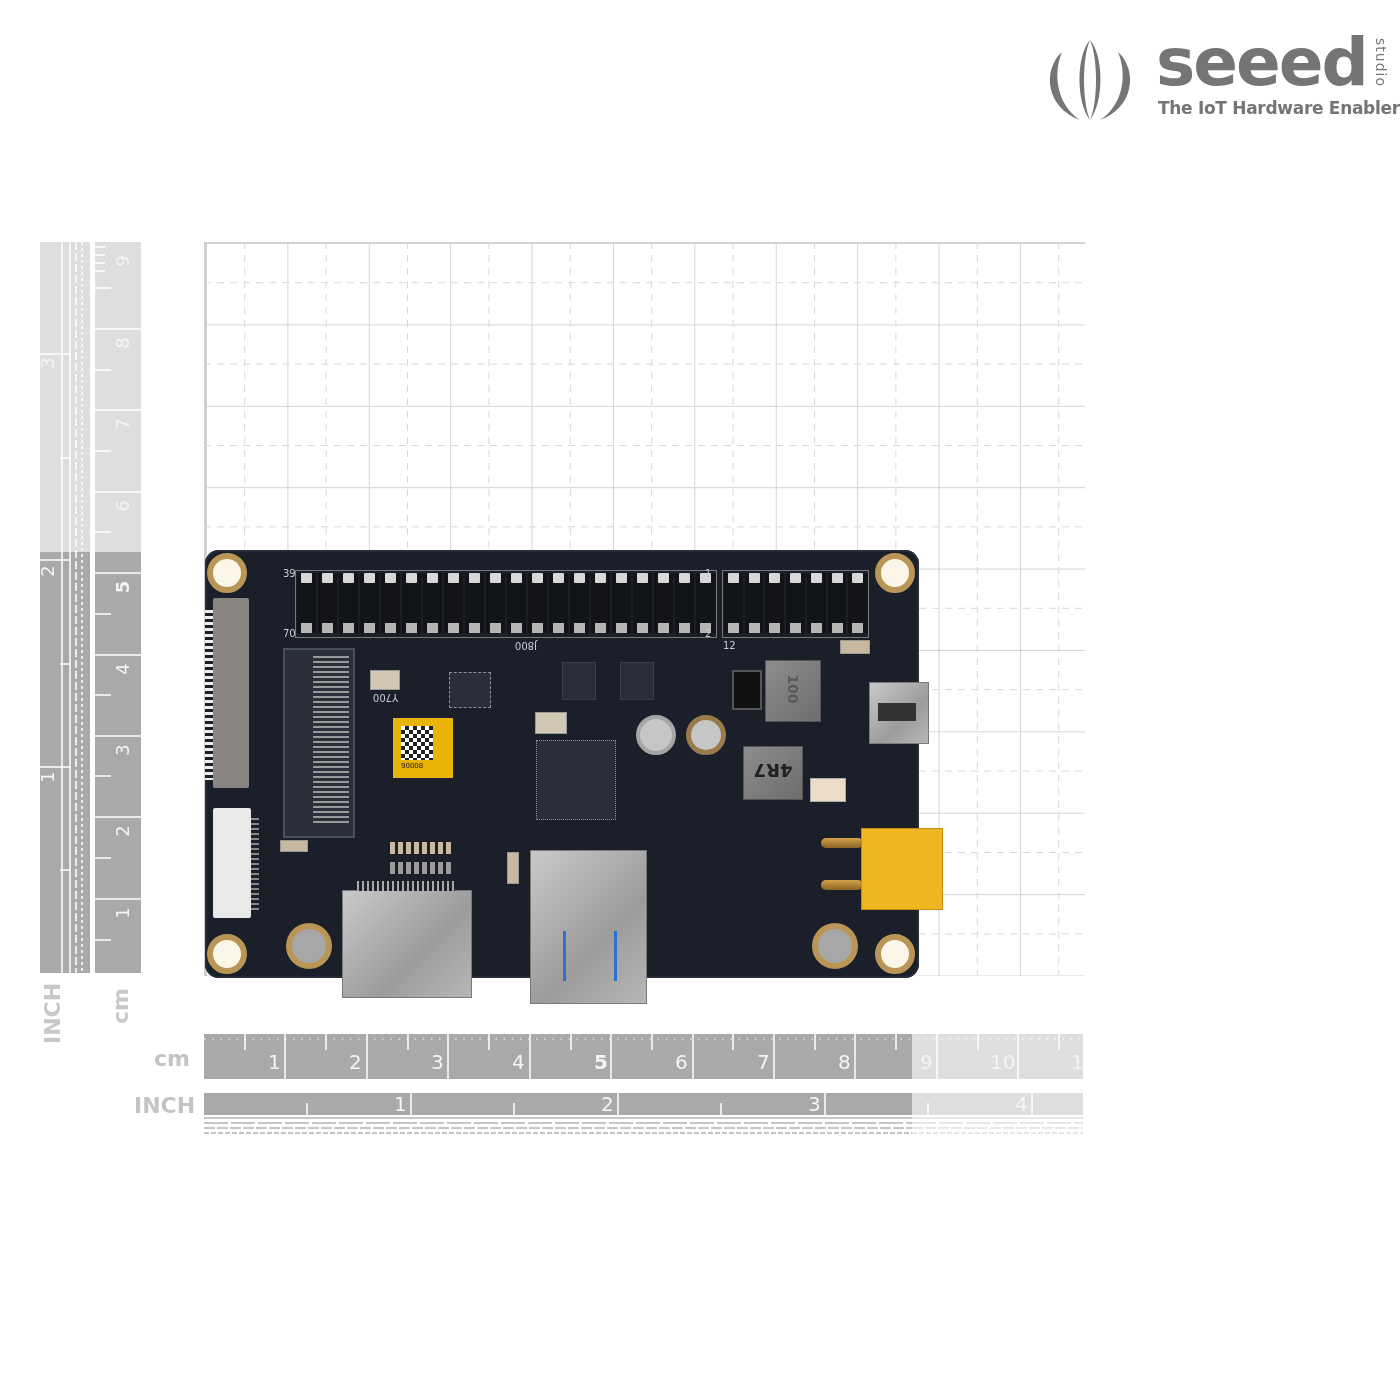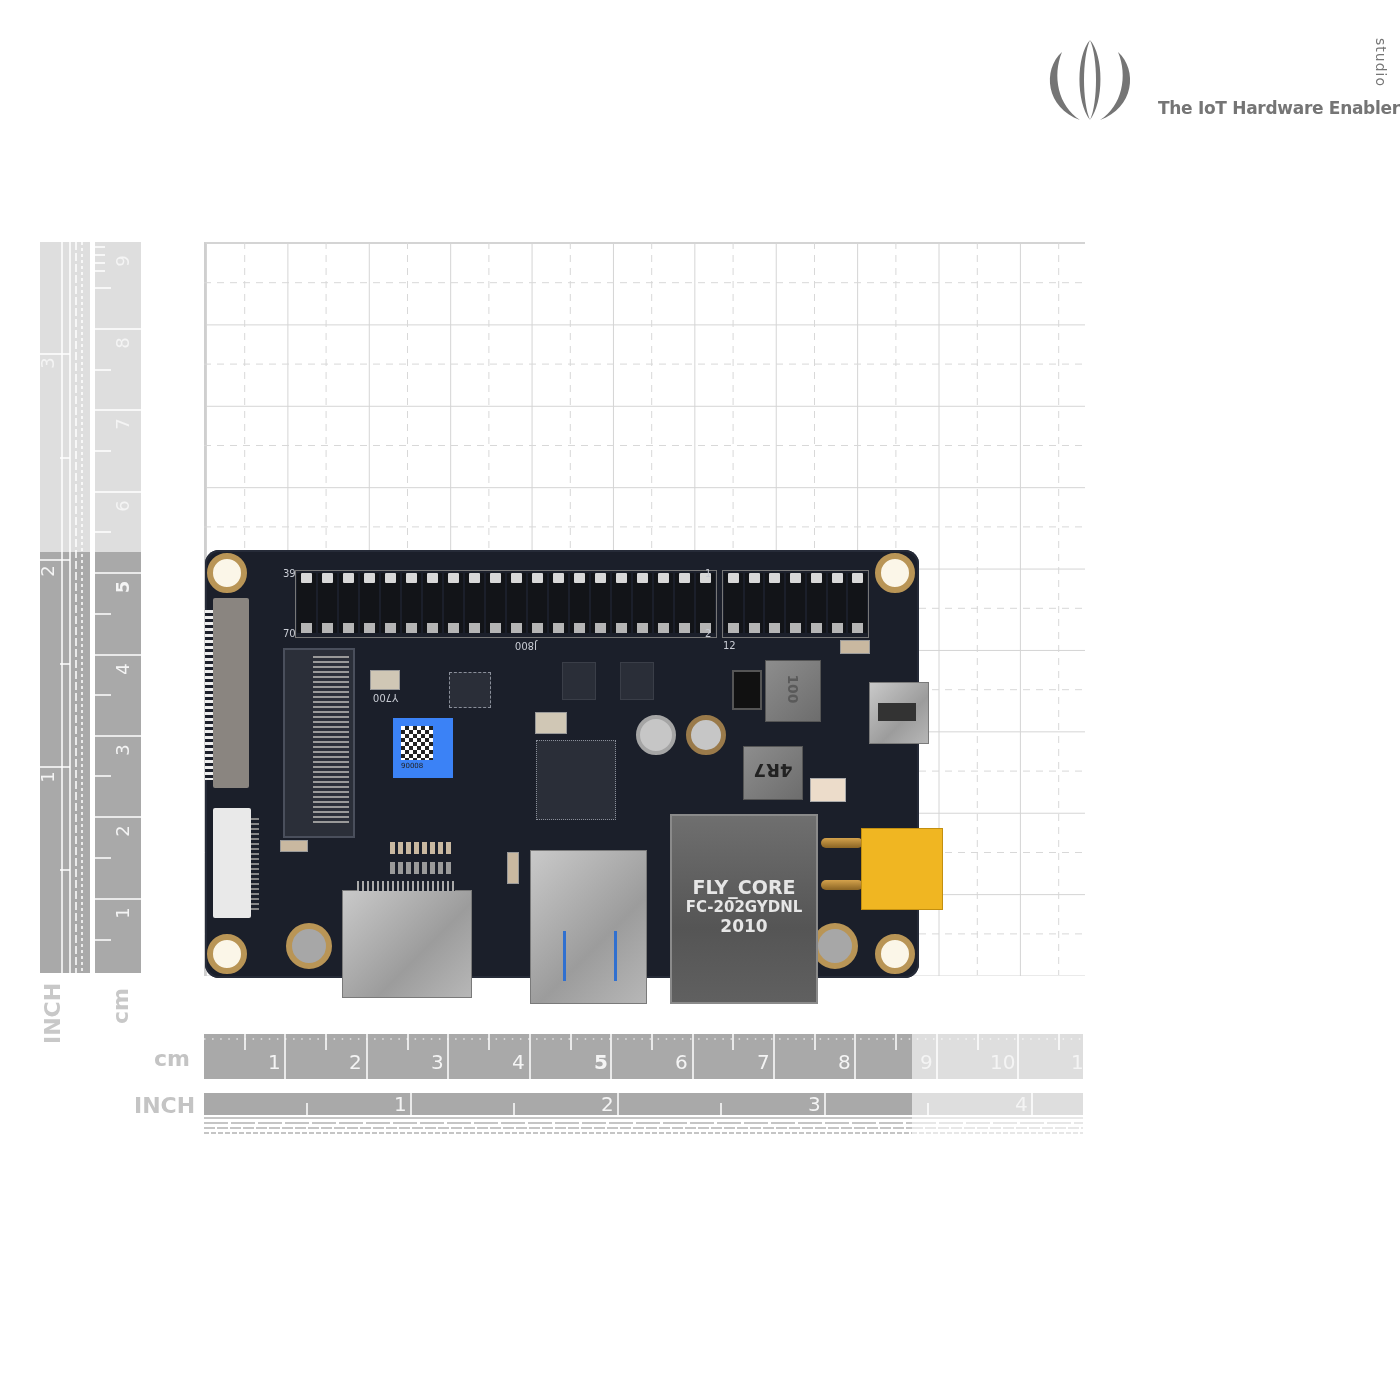--- a/index.html
+++ b/index.html
@@ -45,32 +45,33 @@
   .pin::after{content:"";position:absolute;left:4px;bottom:0;width:11px;height:10px;background:#b5b5b5;}
   .chip{background:#2a2e38;border:1px dashed #8a8f9a;}
   .silk{color:#c9ccd4;font-size:10px;}
   .metal{background:linear-gradient(135deg,#c9c9c9,#9c9c9c 60%,#b7b7b7);border:1px solid #7a7a7a;}
   .eth{background:linear-gradient(180deg,#6f6f6f,#555 60%,#606060);border:2px solid #8a8a8a;color:#e6e6e6;text-align:center;font-weight:bold;}
   .xt60{background:#f0b622;border:1px solid #c38f10;}
   .ind{background:linear-gradient(135deg,#8d8d8d,#6d6d6d);border:1px solid #555;}
   .ffc{background:#8a8580;}
   .ffc-white{background:#e9e9e9;}
   .smd{background:#c9b8a0;border:1px solid #999;}
-  .label-qr{background:#3b82f6;}
+  .label-qr{background:#eab308;}
 </style>
 </head>
 <body>
 
 <div class="abs logo">
   <svg class="abs logo-mark" viewBox="0 0 100 86">
     <path d="M50 4 C36 20 36 66 50 84 C42 66 42 22 50 4 Z" fill="#757575"></path>
     <path d="M50 4 C64 20 64 66 50 84 C58 66 58 22 50 4 Z" fill="#757575"></path>
     <path d="M22 16 C2 34 6 72 40 84 C18 70 12 40 22 16 Z" fill="#757575"></path>
     <path d="M78 16 C98 34 94 72 60 84 C82 70 88 40 78 16 Z" fill="#757575"></path>
   </svg>
+  <div class="abs logo-word">seeed</div>
   <div class="abs logo-studio">studio</div>
   <div class="abs logo-tag">The IoT Hardware Enabler</div>
 </div>
 
 <div class="abs grid"></div>
 <svg class="abs grid-dash" width="879" height="733">
   <g stroke="#d8d8d8" stroke-width="1" stroke-dasharray="7,6">
     <line x1="40.7" y1="0" x2="40.7" y2="733"></line>
       <line x1="122.1" y1="0" x2="122.1" y2="733"></line>
     <line x1="203.5" y1="0" x2="203.5" y2="733"></line>
@@ -319,25 +320,20 @@
   <div class="abs ind" style="left:538px;top:196px;width:58px;height:52px;">
     <div style="color:#222;font-size:18px;font-weight:bold;text-align:center;margin-top:13px;transform:rotate(180deg);">4R7</div>
   </div>
 
   <div class="abs" style="left:605px;top:228px;width:34px;height:22px;background:#ecdcca;border:1px solid #aaa;"></div>
 
   <div class="abs metal" style="left:664px;top:132px;width:58px;height:60px;">
     <div class="abs" style="left:8px;top:20px;width:38px;height:18px;background:#333;"></div>
   </div>
 
-  <div class="abs eth" style="left:465px;top:264px;width:144px;height:186px;">
-    <div style="margin-top:60px;font-size:19px;">FLY_CORE</div>
-    <div style="font-size:15px;">FC-202GYDNL</div>
-    <div style="font-size:17px;">2010</div>
-  </div>
 
   <div class="abs" style="left:616px;top:288px;width:42px;height:10px;background:linear-gradient(#d4a24c,#8a6424);border-radius:5px;"></div>
   <div class="abs" style="left:616px;top:330px;width:42px;height:10px;background:linear-gradient(#d4a24c,#8a6424);border-radius:5px;"></div>
   <div class="abs xt60" style="left:656px;top:278px;width:80px;height:80px;"></div>
 
   <div class="abs metal" style="left:137px;top:340px;width:128px;height:106px;">
     <div class="abs" style="left:14px;top:-10px;width:98px;height:10px;background:repeating-linear-gradient(90deg,#aaa 0 2px,#1b1f2a 2px 5px);"></div>
   </div>
 
   <div class="abs metal" style="left:325px;top:300px;width:115px;height:152px;">

